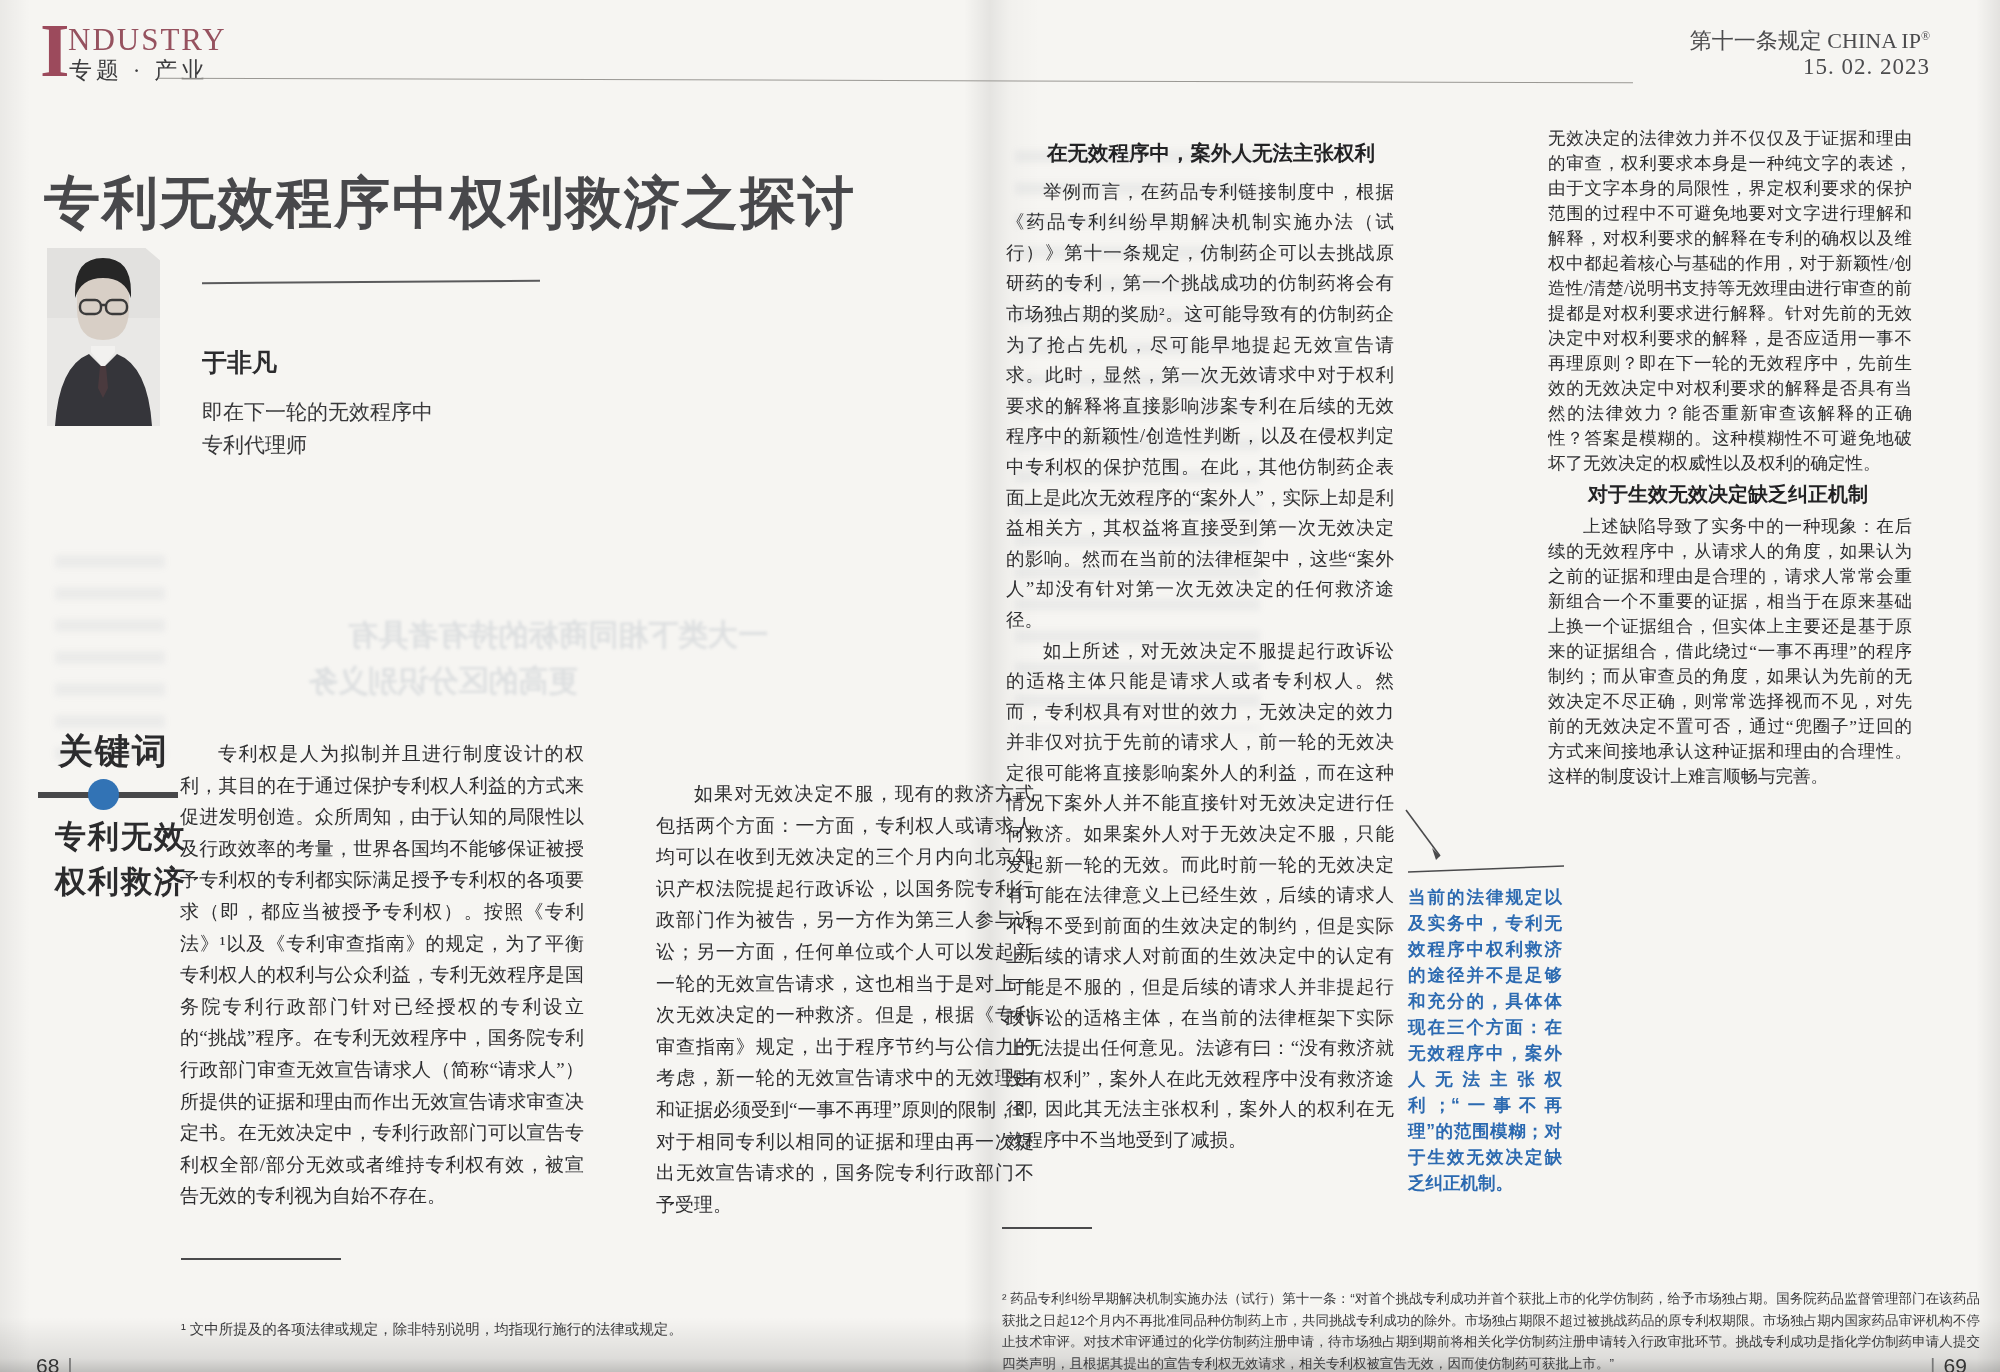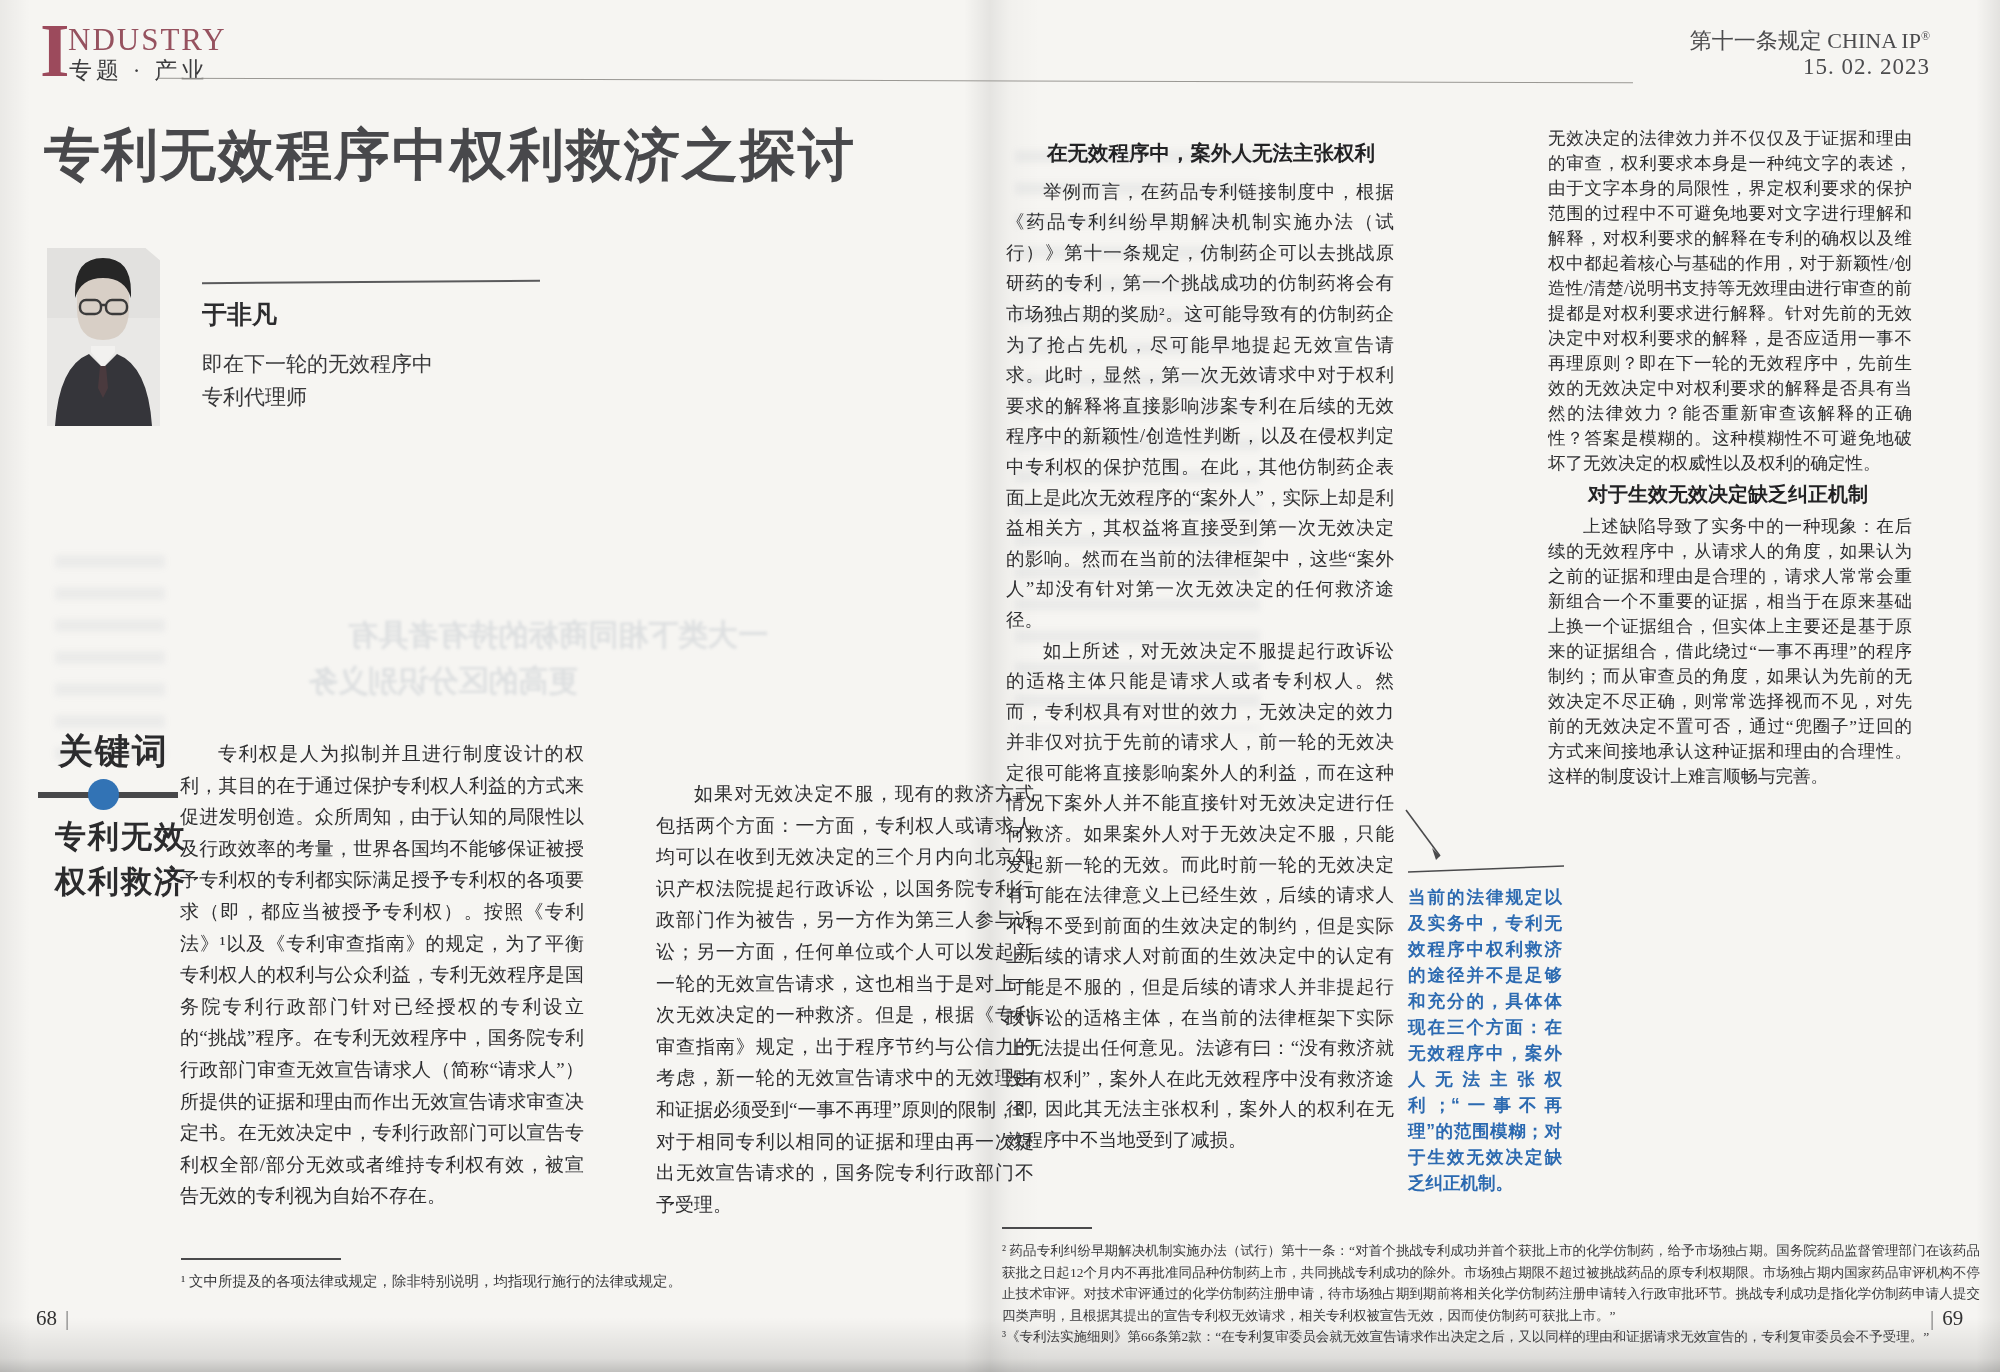--- a/index.html
+++ b/index.html
@@ -7,21 +7,21 @@
   #page {
     position:relative; width:2000px; height:1372px; overflow:hidden;
     background:
       linear-gradient(to bottom, rgba(0,0,0,0) 96%, rgba(0,0,0,.10) 99%, rgba(0,0,0,.22) 100%),
       linear-gradient(to right, rgba(0,0,0,.05) 0%, rgba(0,0,0,0) 1.5%, rgba(0,0,0,0) 48.2%, rgba(0,0,0,.07) 49.5%, rgba(0,0,0,.02) 50.5%, rgba(0,0,0,0) 52%, rgba(0,0,0,0) 98.8%, rgba(0,0,0,.08) 100%),
       #f6f5f2;
     font-family:"Liberation Serif","DejaVu Serif",serif;
     color:#2e2e30;
   }
   .abs { position:absolute; }
-  .sans { font-family:Liberation Serif, serif; }
+  .sans { font-family:Liberation Sans, sans-serif;margin-top:48px; }
 
   
   .ind-initial { left:40px; top:12px; font-size:76px; line-height:1; font-weight:bold; color:#9c4a5c; }
   .ind-rest { left:68px; top:22px; font-size:31px; letter-spacing:2px; color:#96525f; }
   .ind-cn { left:69px; top:55px; font-size:23px; letter-spacing:4px; color:#3c3c3e; }
   .hdr-rule { left:158px; top:80px; width:1475px; height:1px; background:#9a9894; transform:rotate(0.18deg); }
   .mag-name { right:70px; top:26px; font-size:22px; color:#4b4b4d; }
   .mag-name sup { font-size:12px; }
   .mag-date { right:70px; top:54px; font-size:23px; color:#4b4b4d; letter-spacing:1px; }
 

